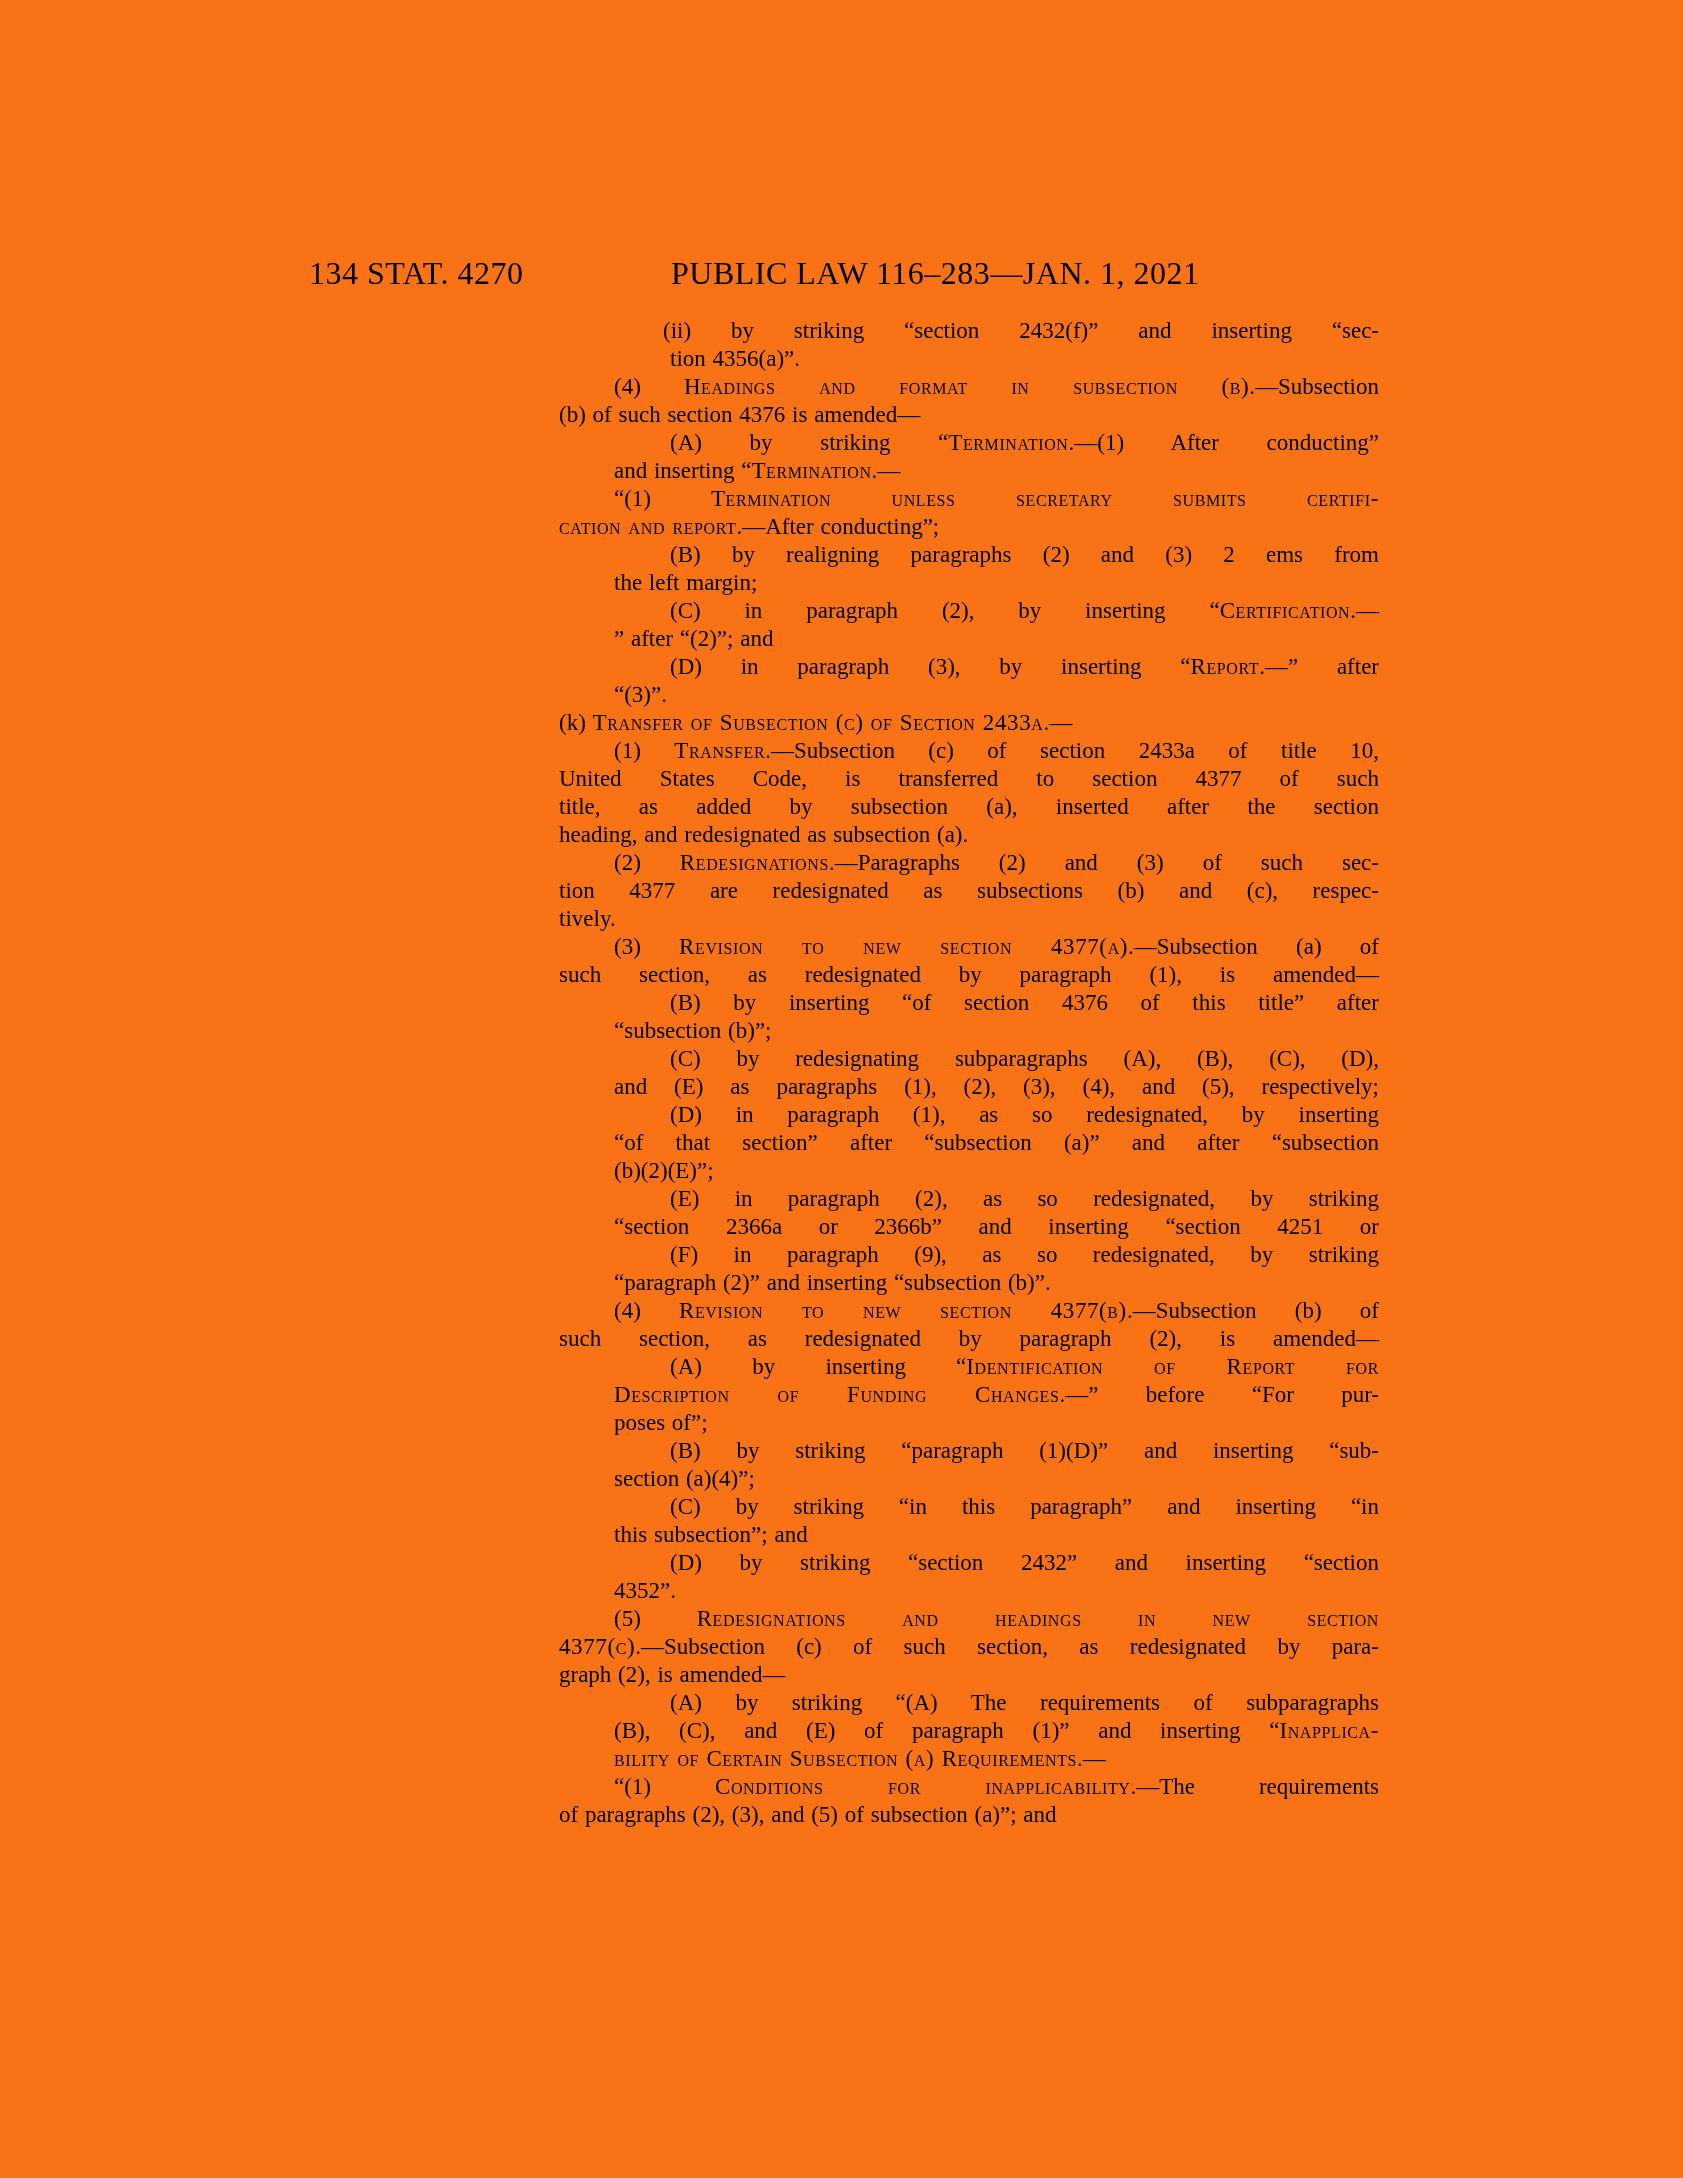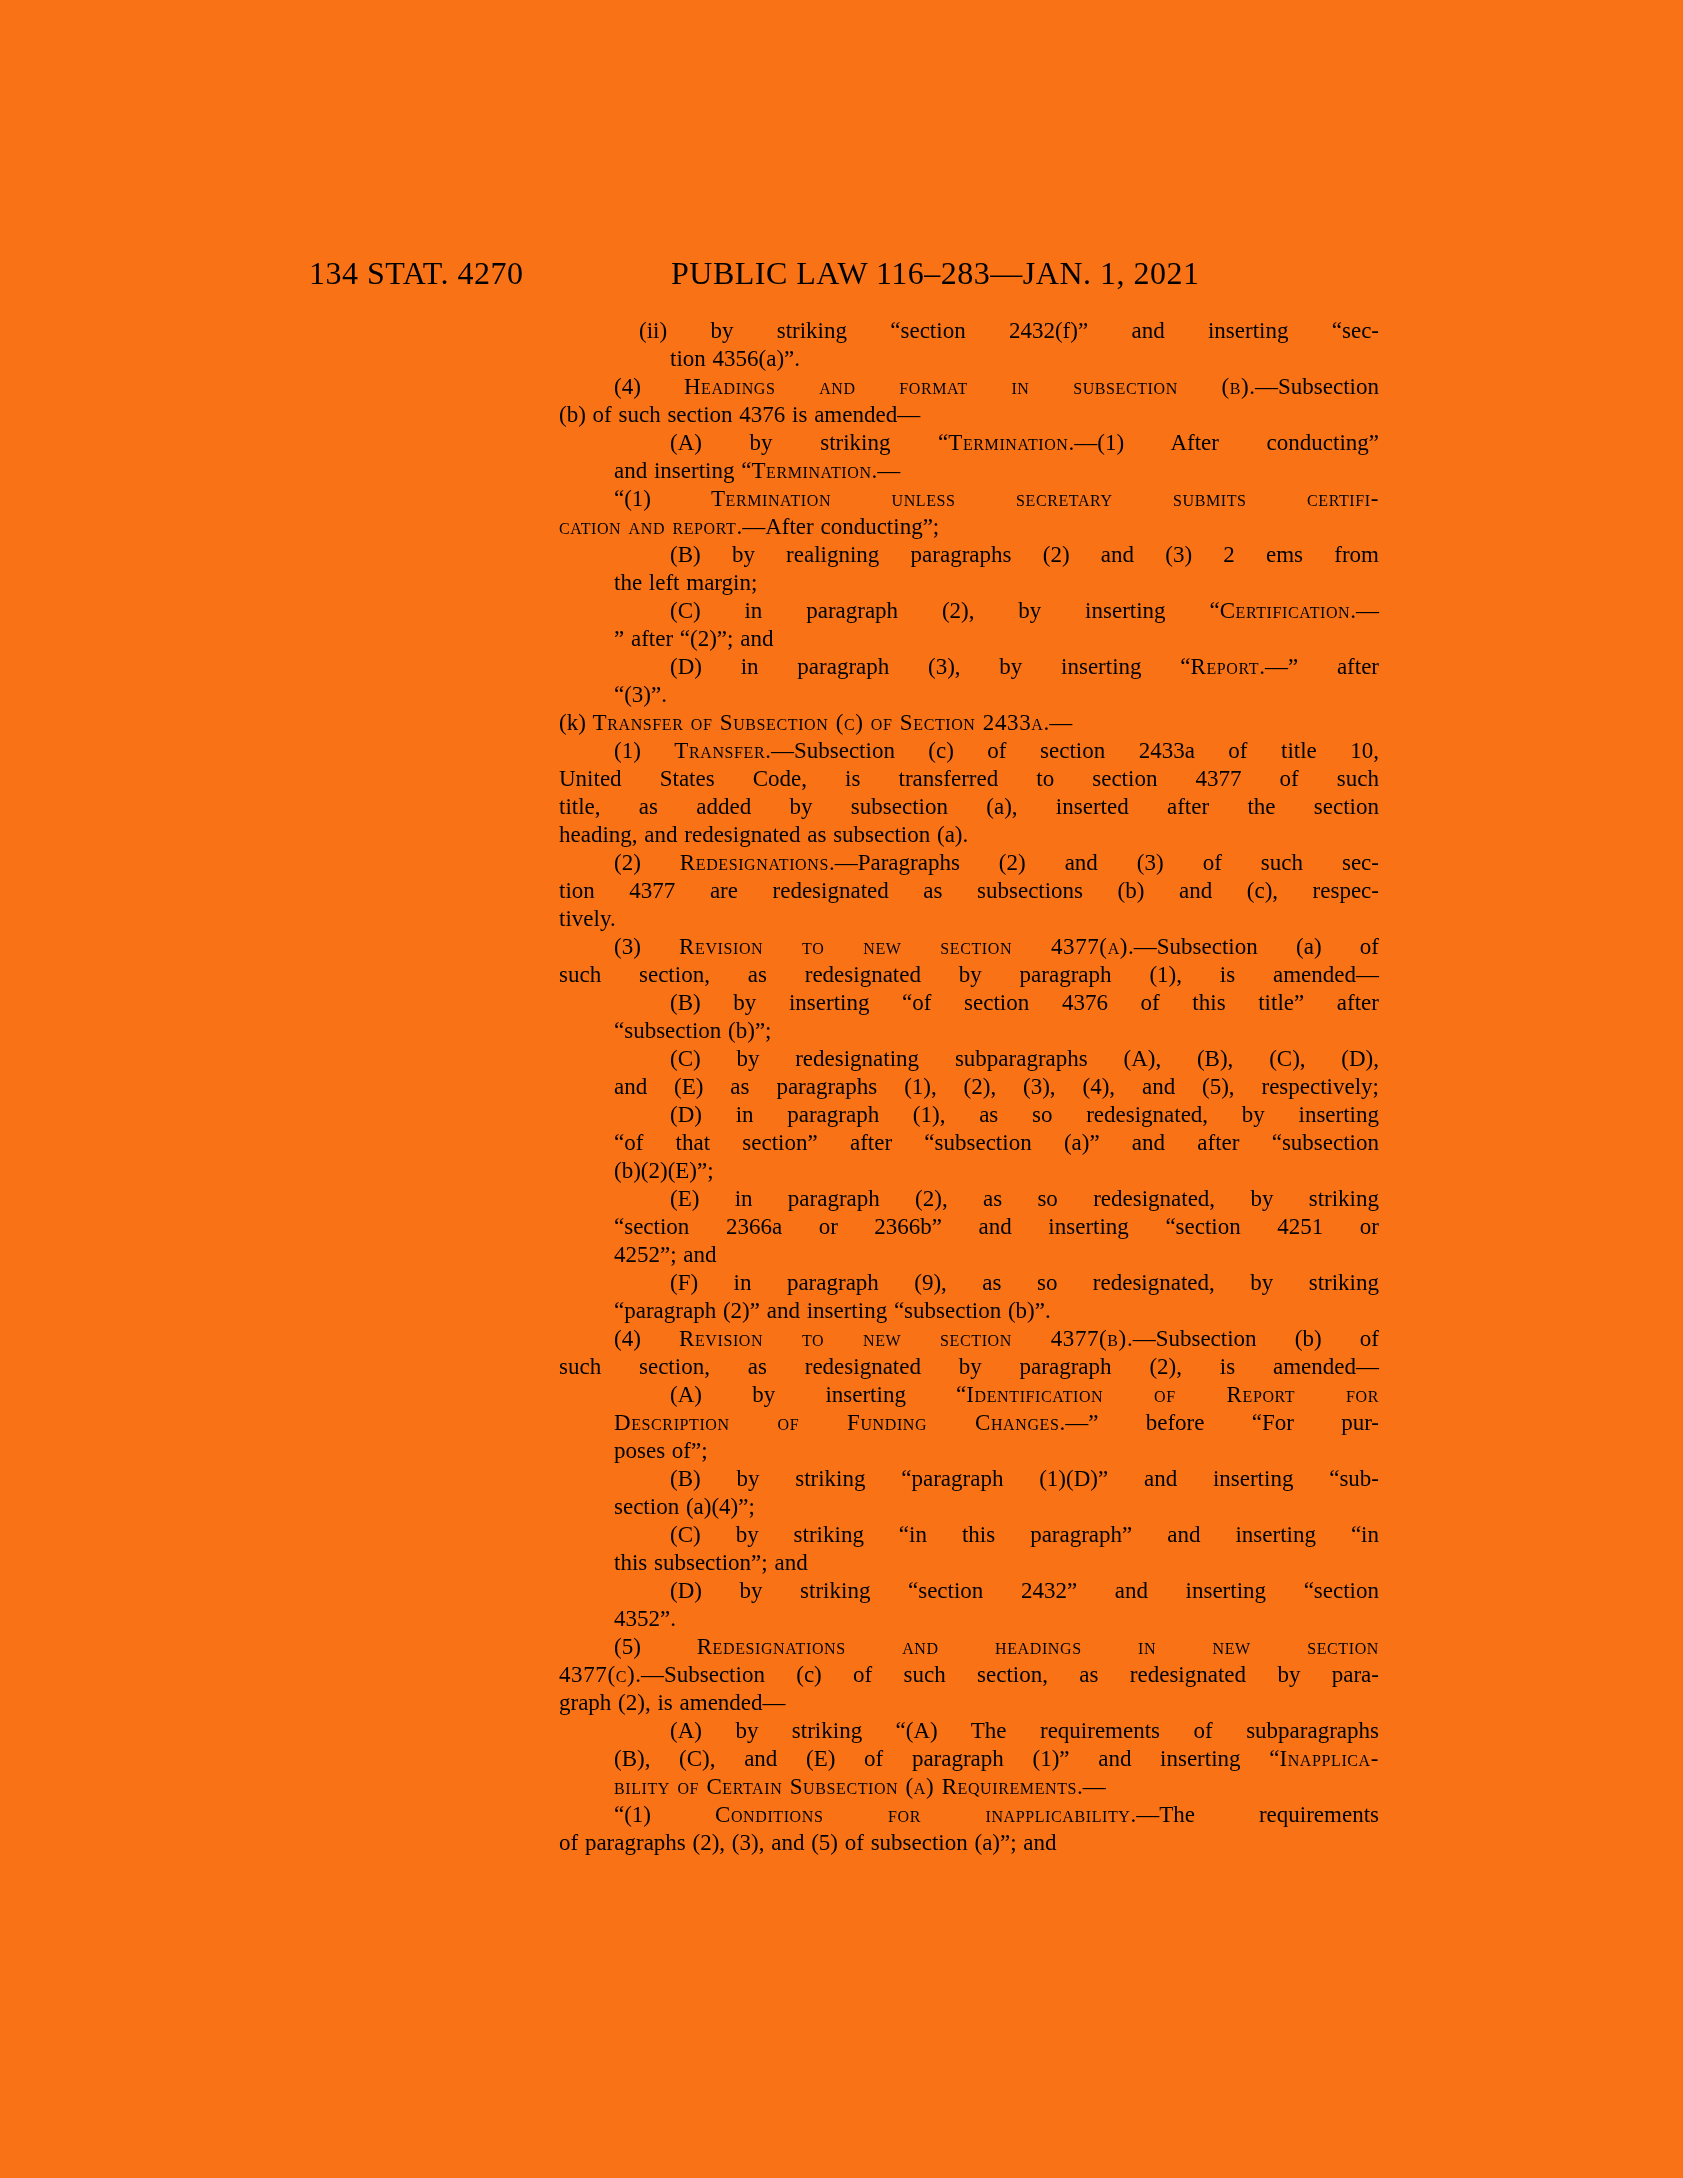--- a/index.html
+++ b/index.html
@@ -45,21 +45,21 @@
     overflow: visible;
     word-spacing: 1px;
   }
   .jl {
     text-align: justify;
     text-align-last: justify;
     -moz-text-align-last: justify;
   }
   .ind1 { margin-left: 55px; }
   .ind2 { margin-left: 111px; }
-  .ind3 { margin-left: 80px; }
+  .ind3 { margin-left: 104px; }
   .sc {
     font-variant: small-caps;
     letter-spacing: 0.6px;
   }
 </style>
 </head>
 <body>
 
 <div class="page">
   <div>
@@ -93,21 +93,20 @@
       <div class="line ind0 jl"><span>such section, as redesignated by paragraph (1), is amended—</span></div>
       <div class="line ind2 jl"><span>(B) by inserting “of section 4376 of this title” after</span></div>
       <div class="line ind1"><span>“subsection (b)”;</span></div>
       <div class="line ind2 jl"><span>(C) by redesignating subparagraphs (A), (B), (C), (D),</span></div>
       <div class="line ind1 jl"><span>and (E) as paragraphs (1), (2), (3), (4), and (5), respectively;</span></div>
       <div class="line ind2 jl"><span>(D) in paragraph (1), as so redesignated, by inserting</span></div>
       <div class="line ind1 jl"><span>“of that section” after “subsection (a)” and after “subsection</span></div>
       <div class="line ind1"><span>(b)(2)(E)”;</span></div>
       <div class="line ind2 jl"><span>(E) in paragraph (2), as so redesignated, by striking</span></div>
       <div class="line ind1 jl"><span>“section 2366a or 2366b” and inserting “section 4251 or</span></div>
-      <div class="line ind1"><span>4252”; and</span></div>
       <div class="line ind2 jl"><span>(F) in paragraph (9), as so redesignated, by striking</span></div>
       <div class="line ind1"><span>“paragraph (2)” and inserting “subsection (b)”.</span></div>
       <div class="line ind1 jl"><span>(4) </span><span class="sc">Revision to new section 4377(b)</span><span>.—Subsection (b) of</span></div>
       <div class="line ind0 jl"><span>such section, as redesignated by paragraph (2), is amended—</span></div>
       <div class="line ind2 jl"><span>(A) by inserting “</span><span class="sc">Identification of Report for</span></div>
       <div class="line ind1 jl"><span class="sc">Description of Funding Changes</span><span>.—” before “For pur-</span></div>
       <div class="line ind1"><span>poses of”;</span></div>
       <div class="line ind2 jl"><span>(B) by striking “paragraph (1)(D)” and inserting “sub-</span></div>
       <div class="line ind1"><span>section (a)(4)”;</span></div>
       <div class="line ind2 jl"><span>(C) by striking “in this paragraph” and inserting “in</span></div>

